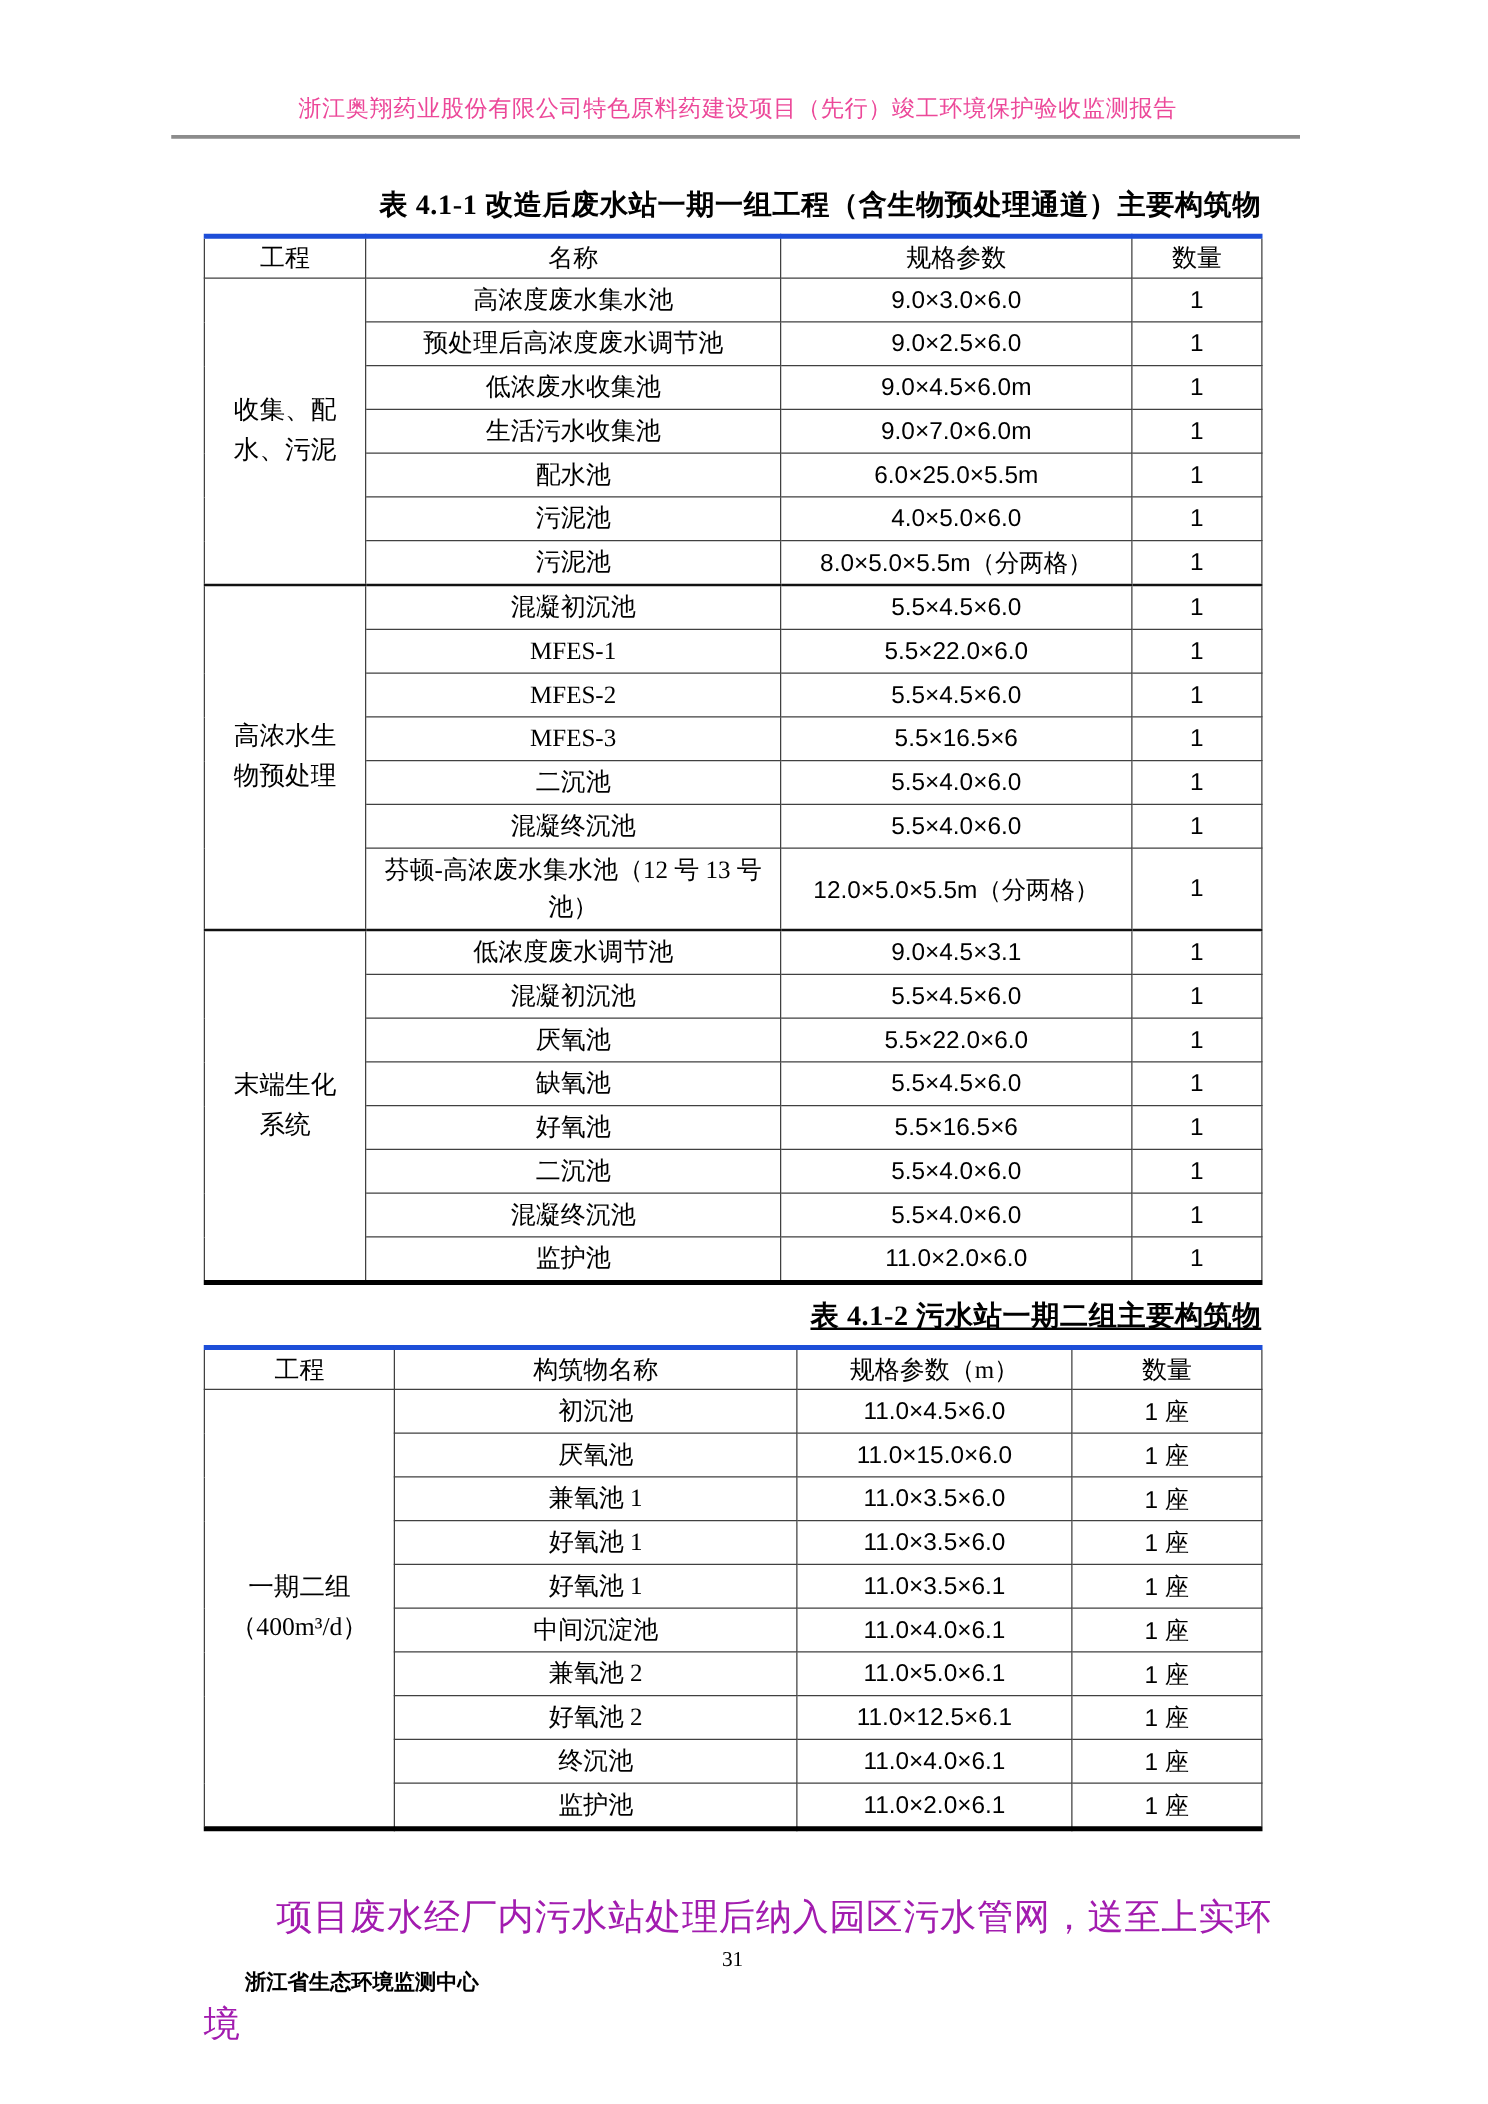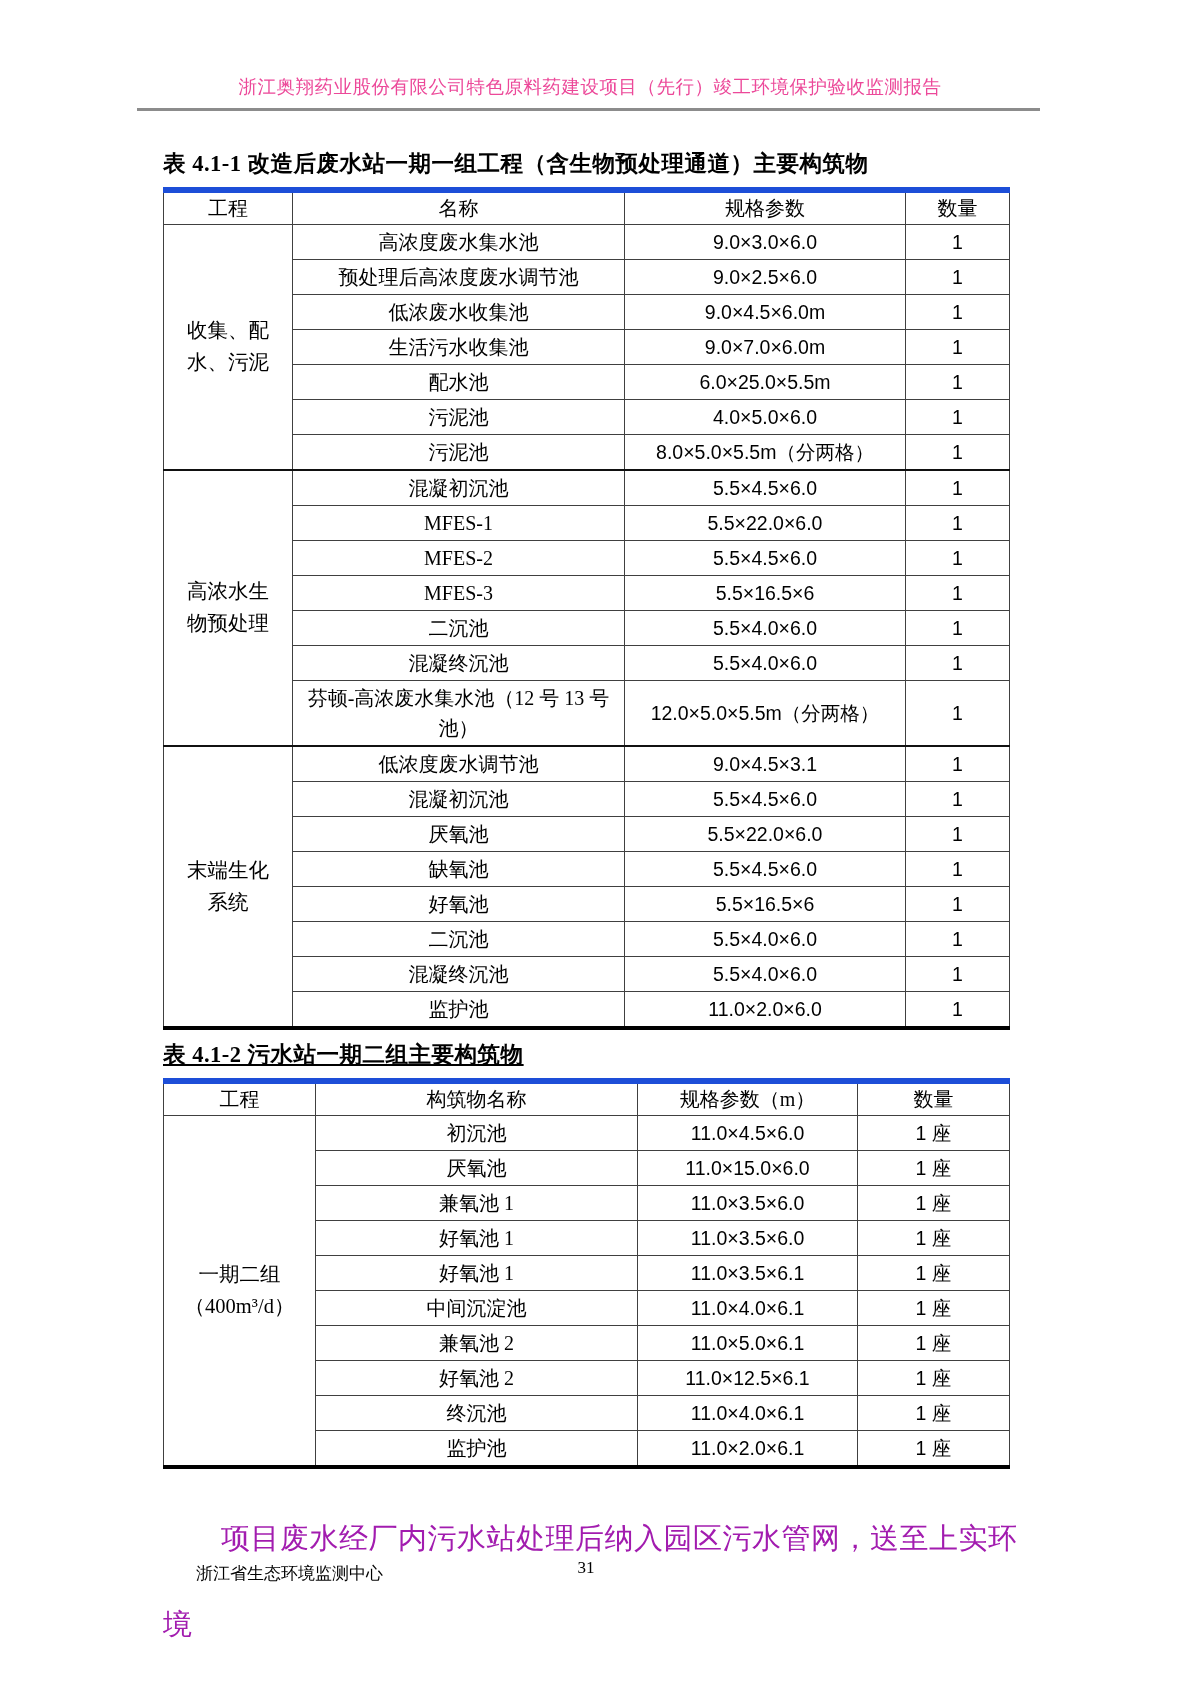--- a/index.html
+++ b/index.html
@@ -14,29 +14,29 @@
     position:absolute; top:74px; left:140px; width:900px;
     text-align:center; font-size:18.5px; color:#ec4899; letter-spacing:0.5px;
   }
   .header-rule {
     position:absolute; top:108px; left:137px; width:903px; height:3px;
     background:#8c8c8c;
   }
   
   .content { position:absolute; left:163px; top:140px; width:846px; }
   .tbl-title {
-    text-align:left; font-weight:bold; font-size:22.5px;
+    text-align:right; font-weight:bold; font-size:22.5px;
     font-family:"Liberation Serif","DejaVu Serif",serif;
     margin-bottom:8px; letter-spacing:0.5px;
   }
   .tbl-title.t1 { margin-top:8px; }
   .tbl-title.t2 { margin-top:9px;text-decoration:underline; }
   table {
     width:846px; border-collapse:collapse; table-layout:fixed;
-    border-top:6px solid #1d4ed8; border-bottom:4px solid #000;
+    border-top:4px solid #1d4ed8; border-bottom:4px solid #000;
   }
   th, td {
     border:1.5px solid #404040; text-align:center; vertical-align:middle;
     padding:2px 4px; overflow:hidden;
   }
   th { font-weight:normal; font-size:20px; height:33px; }
   td { font-size:20px; }
   #table1 td { height:32px; }
   #table2 td { height:33px; }
   tr.group-start > td { border-top:2.5px solid #111; }
@@ -59,21 +59,21 @@
   .body-text { margin-top:26px; width:860px; }
   .body-line {
     font-size:29px; line-height:86px; color:#a21caf; letter-spacing:0.5px;
   }
   .body-line.indent { text-indent:58px; }
   
   .doc-footer {
     position:absolute; top:1558px; left:163px; width:846px; height:30px;
     font-size:17px;
   }
-  .footer-org { position:absolute; left:33px; top:4px; }
+  .footer-org { position:absolute; left:33px; top:16px;font-weight:bold; }
   .footer-page { position:absolute; left:0; width:100%; text-align:center; top:0; }
 </style>
 </head>
 <body>
 
 <div class="page">
 
   <div class="doc-header">浙江奥翔药业股份有限公司特色原料药建设项目（先行）竣工环境保护验收监测报告</div>
   <div class="header-rule"></div>
 

